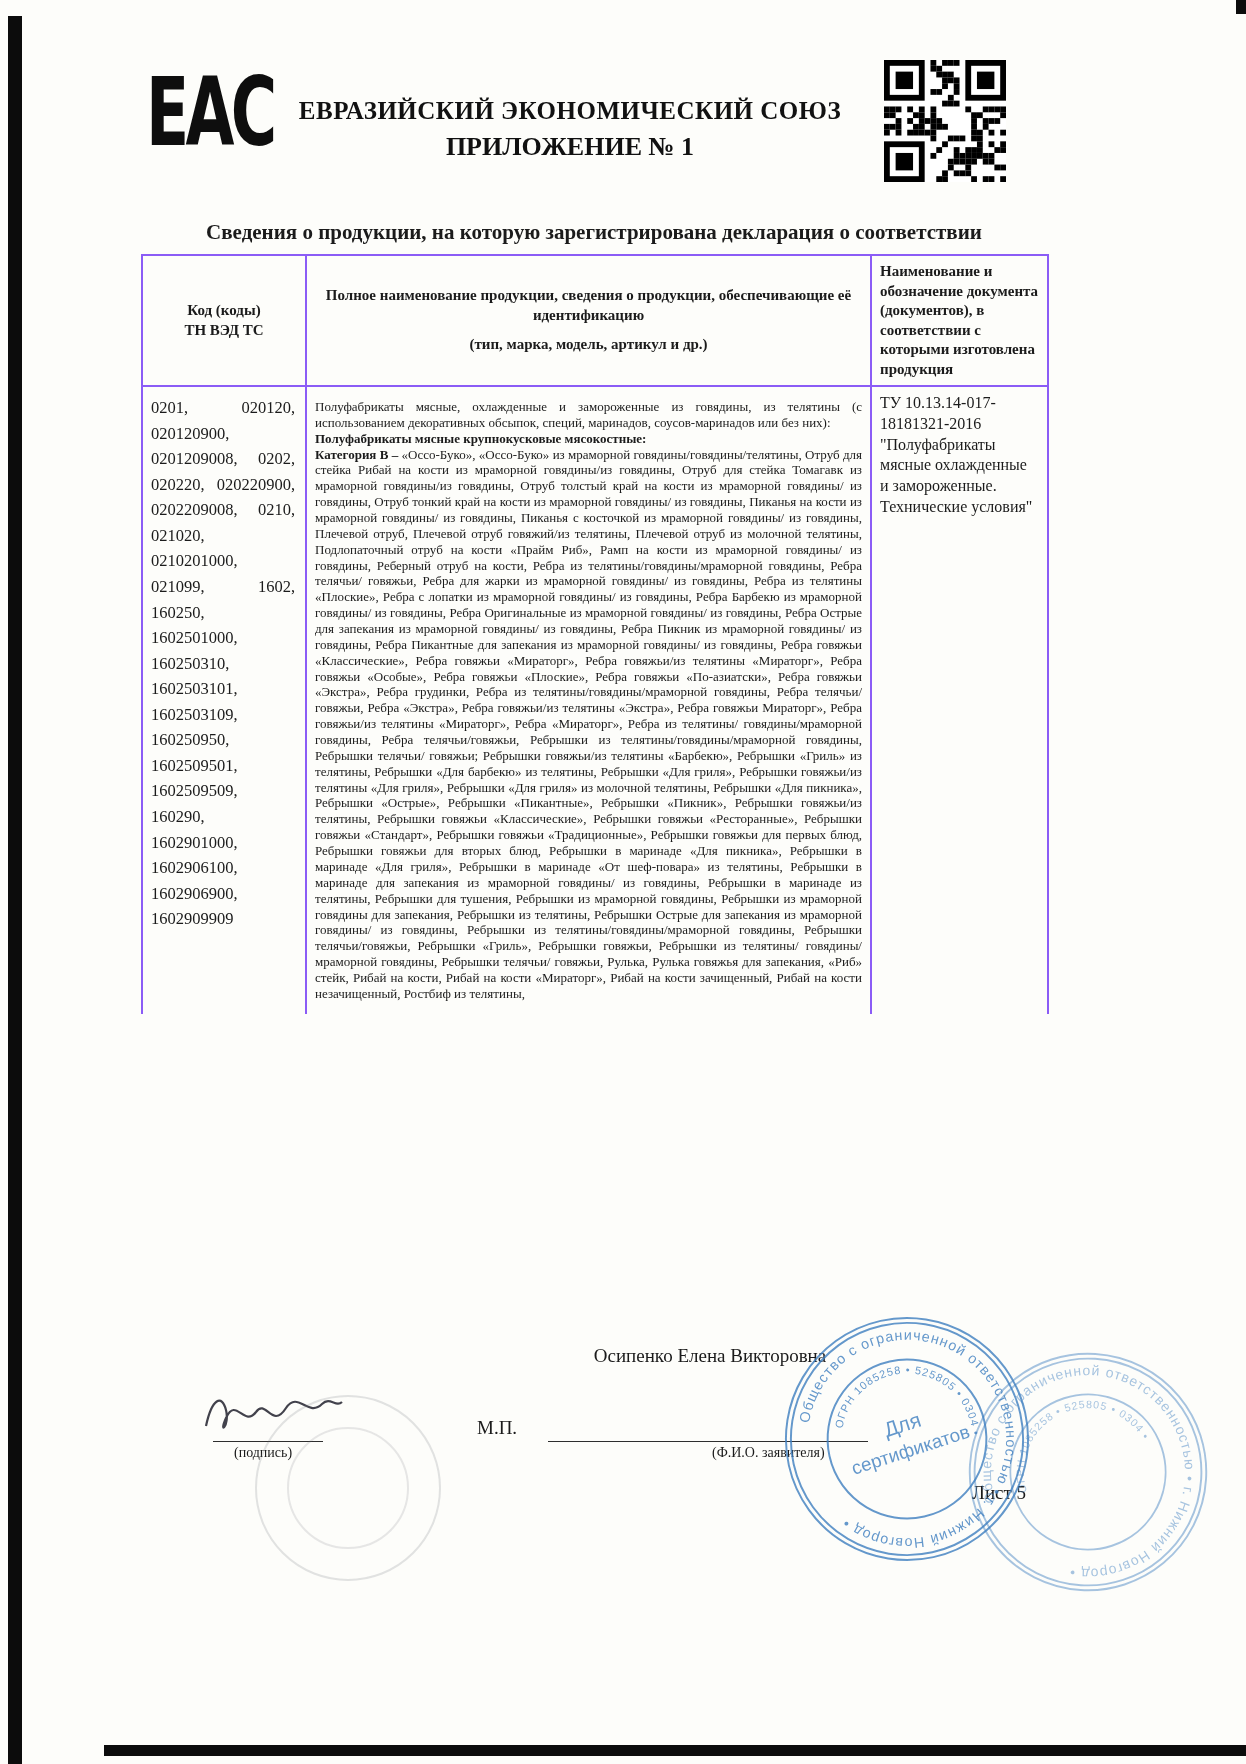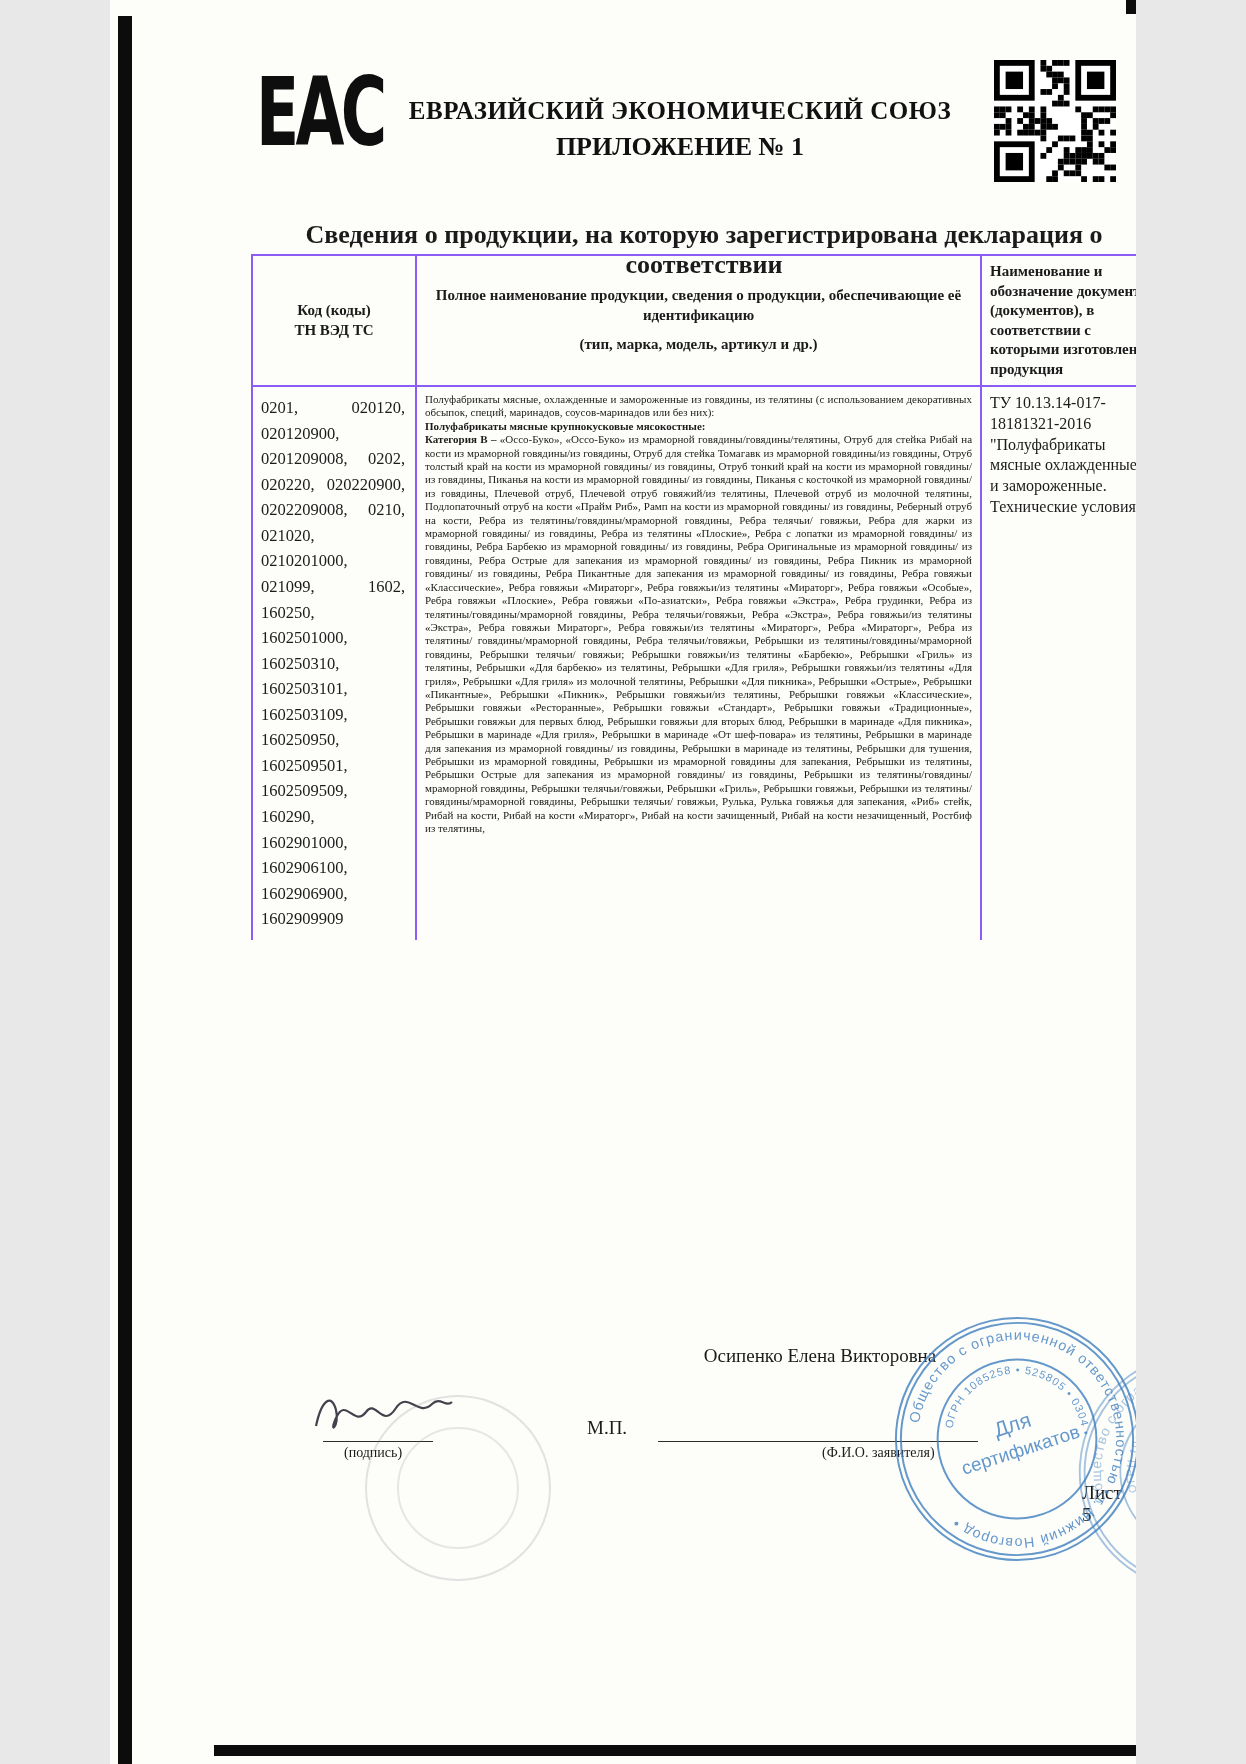--- a/index.html
+++ b/index.html
@@ -1,17 +1,17 @@
 <!DOCTYPE html>
 <html><head>
 <meta charset="utf-8">
 <style>
   html,body { margin:0; padding:0; background:#e8e8e8; }
   .page {
-    position:relative; width:1026px; height:1764px; margin:0 auto;
+    position:relative; width:1246px; height:1764px; margin:0 auto;
     background:#fdfdfa; overflow:hidden;
     font-family:"Liberation Serif", serif; color:#1b1b1b;
   }
   
   .scan-left { position:absolute; left:8px; top:16px; width:14px; height:1748px; background:#0c0c0c; }
   .scan-bottom { position:absolute; left:104px; top:1745px; width:1142px; height:11px; background:#0c0c0c; }
   .scan-tr { position:absolute; right:0; top:0; width:10px; height:14px; background:#0c0c0c; }
 
   
   .eac-logo {
@@ -20,34 +20,34 @@
     letter-spacing:-6px; transform:scale(0.62,0.92); transform-origin:left top; color:#0e0e0e;
   }
   .header-title { position:absolute; left:280px; top:84px; width:580px; text-align:center; font-weight:bold; color:#111; }
   .header-title .t1 { font-size:25px; margin-bottom:7px; letter-spacing:0.5px;margin-top:13px; }
   .header-title .t2 { font-size:26px; margin-bottom:7px; }
   .header-title .t3 { font-size:24px; margin-bottom:7px; }
   .header-title .t4 { font-size:21px; }
   .qr { position:absolute; left:884px; top:60px; width:122px; height:122px; }
   .qr svg { width:100%; height:100%; }
 
-  .subtitle { position:absolute; left:140px; top:220px; width:908px; text-align:center; font-weight:bold; font-size:26px; }
+  .subtitle { position:absolute; left:140px; top:220px; width:908px; text-align:center; font-weight:bold; font-size:21px; }
 
   
   .doc-table { position:absolute; left:141px; top:254px; width:906px; border-collapse:collapse; table-layout:fixed; }
   .doc-table col.c1 { width:164px; }
   .doc-table col.c2 { width:565px; }
   .doc-table col.c3 { width:177px; }
   .doc-table th, .doc-table td { border:2px solid #8b5cf6; vertical-align:top; }
   .doc-table tbody td { border-bottom:none; }
   .doc-table th { font-weight:bold; font-size:15px; line-height:1.3; padding:8px 6px; text-align:center; vertical-align:middle; }
   .doc-table th .h-sub { margin-top:10px; }
   .doc-table th.h-doc { text-align:left; padding:6px 8px; vertical-align:top; }
   td.codes { font-size:16.5px; line-height:1.55; text-align:justify; padding:8px 10px 8px 8px; }
-  td.product { font-size:11px; line-height:1.22; text-align:justify; padding:6px 8px;margin-top:10px; }
+  td.product { font-size:13px; line-height:1.22; text-align:justify; padding:12px 8px;margin-top:10px; }
   td.product p { margin:0; }
   td.product .bold, td.product b { font-weight:bold; }
   td.doc { font-size:16px; line-height:1.3; padding:6px 8px; text-align:left; }
 
   
   .mp { position:absolute; left:477px; top:1417px; font-size:19px; }
   .applicant-name { position:absolute; left:550px; top:1345px; width:320px; text-align:center; font-size:19px; }
   .name-line { position:absolute; left:548px; top:1441px; width:320px; border-top:1.5px solid #2e2e2e; }
   .applicant-label { position:absolute; left:712px; top:1445px; font-size:14px; }
   .sign-line { position:absolute; left:213px; top:1441px; width:110px; border-top:1.5px solid #2e2e2e; }

